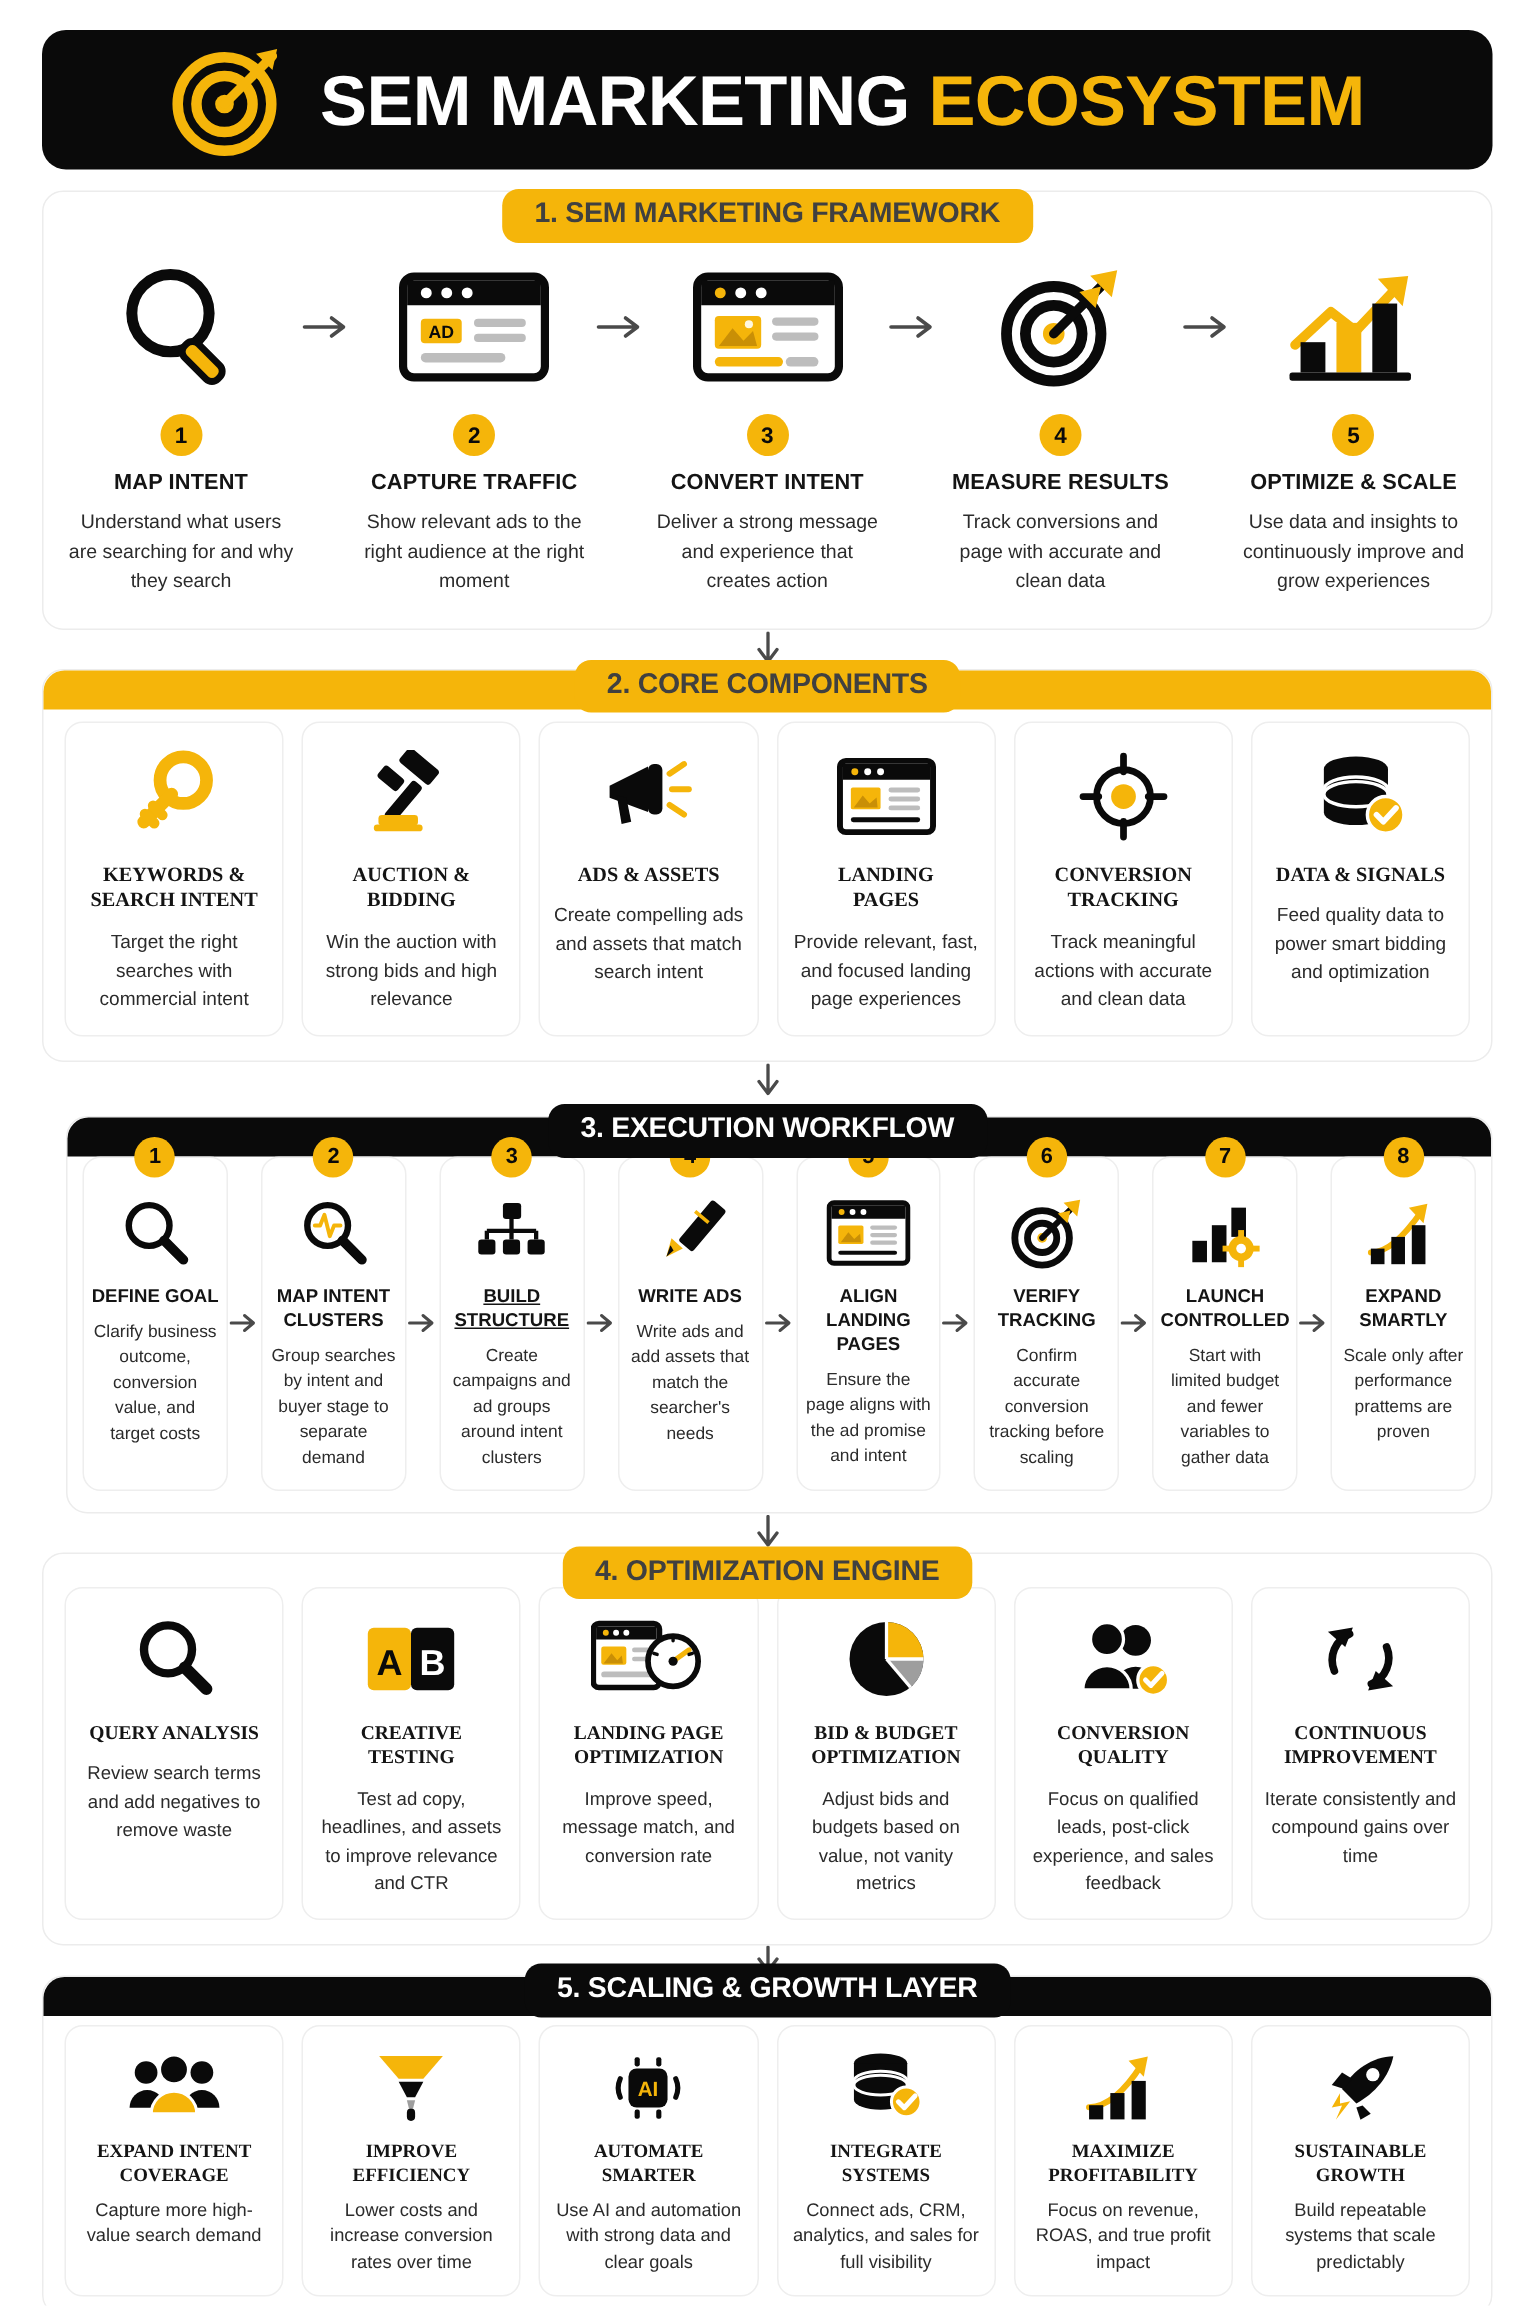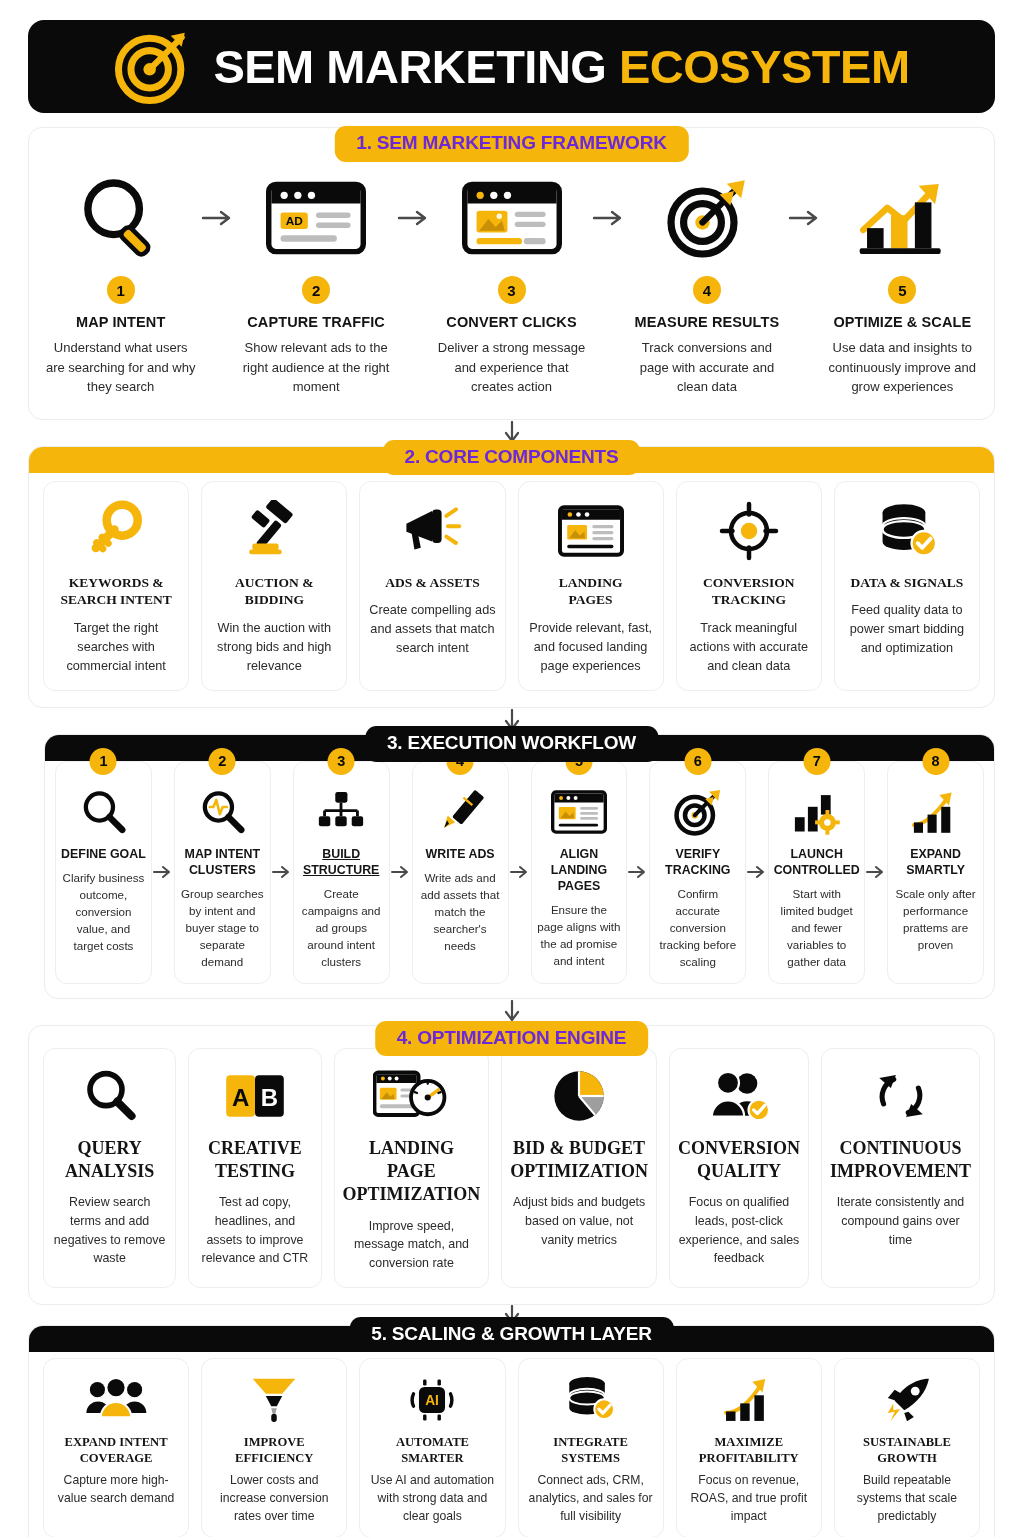--- a/index.html
+++ b/index.html
@@ -36,21 +36,21 @@
     border-radius: 14px 14px 0 0;
   }
   .sec-bar.yellow { background: #F5B50A; }
   .sec-bar.black  { background: #0a0a0a; }
   .sec-pill {
     position: absolute; left: 50%; transform: translateX(-50%);
     padding: 7px 22px 8px 22px; border-radius: 11px;
     font-size: 19px; font-weight: bold; letter-spacing: -0.2px;
     white-space: nowrap; z-index: 4; line-height: 1.1;
   }
-  .sec-pill.yellow { background: #F5B50A; color: #6d28d9; }
+  .sec-pill.yellow { background: #F5B50A; color: #404040; }
   .sec-pill.black  { background: #0a0a0a; color: #ffffff; }
 
   
   .connector {
     height: 26px; display: flex; align-items: center; justify-content: center;
   }
   .connector svg { display: block; }
 
   
   .fw-row { display: flex; align-items: flex-start; padding: 30px 16px 22px 16px; }
@@ -91,21 +91,21 @@
     color: #0a0a0a; font-size: 14.5px; font-weight: bold;
     display: flex; align-items: center; justify-content: center; z-index: 3;
   }
   .wf-icon { height: 56px; display: flex; align-items: center; justify-content: center; }
   .wf-title { font-size: 12.4px; font-weight: bold; line-height: 1.3; margin-top: 6px; }
   .wf-desc  { font-size: 11.6px; line-height: 1.46; color: #2b2b2b; margin-top: 8px; }
   .wf-arrow { flex: 0 0 22px; display: flex; align-items: center; justify-content: center; }
 
   
   .opt-card .card-icon { height: 66px; }
-  .opt-card .card-title { font-size: 18px; text-align: center; }
+  .opt-card .card-title { font-size: 13px; text-align: center; }
   .opt-card .card-desc { font-size: 12.4px; }
   .scale-card { padding: 12px 6px 12px 6px; }
   .scale-card .card-icon { height: 58px; }
   .scale-card .card-title { font-size: 12.6px; margin-top: 5px; }
   .scale-card .card-desc { font-size: 12.2px; margin-top: 6px; line-height: 1.45; }
 </style>
 </head>
 <body>
 
 <div class="page">
@@ -187,21 +187,21 @@
               <rect x="16" y="32" width="34" height="24" rx="3" fill="#F5B50A"></rect>
               <path d="M19 54 L29 41 L37 50 L44 43 L47 54 Z" fill="#c98f06"></path>
               <circle cx="41" cy="38" r="3" fill="#fff8e0"></circle>
               <rect x="58" y="33" width="34" height="6" rx="3" fill="#bdbdbd"></rect>
               <rect x="58" y="44" width="34" height="6" rx="3" fill="#bdbdbd"></rect>
               <rect x="16" y="62" width="50" height="7" rx="3.5" fill="#F5B50A"></rect>
               <rect x="68" y="62" width="24" height="7" rx="3.5" fill="#bdbdbd"></rect>
             </svg>
           </div>
           <div class="badge">3</div>
-          <div class="fw-title">CONVERT CLICKS</div>
+          <div class="fw-title">CONVERT INTENT</div>
           <div class="fw-desc">Deliver a strong message and experience that creates action</div>
         </div>
 
         <div class="fw-arrow">
           <svg width="34" height="16" viewBox="0 0 34 16">
               <path d="M2 8 H26 M20 2 L28 8 L20 14" fill="none" stroke="#4a4a4a" stroke-width="2.4" stroke-linecap="round" stroke-linejoin="round"></path>
             </svg>
         </div>
 
         <div class="fw-step">
@@ -356,21 +356,21 @@
       </div>
     </div>
   </div>
 
   <div class="connector">
     <svg width="16" height="24" viewBox="0 0 16 24">
         <path d="M8 1 V17 M2 12 L8 20 L14 12" fill="none" stroke="#4a4a4a" stroke-width="2.2" stroke-linecap="round" stroke-linejoin="round"></path>
       </svg>
   </div>
 
-  <div class="section" style="margin-top:0;padding-left:16px;">
+  <div class="section" style="margin-top:10px;padding-left:16px;">
     <div class="sec-pill black" style="top:-8px;">3. EXECUTION WORKFLOW</div>
     <div class="sec-body">
       <div class="sec-bar black"></div>
       <div class="wf-wrap">
 
         <div class="wf-card">
           <div class="wf-badge">1</div>
           <div class="wf-icon">
             <svg viewBox="0 0 70 70" width="50" height="50">
               <circle cx="30" cy="28" r="19" fill="none" stroke="#0a0a0a" stroke-width="6"></circle>

